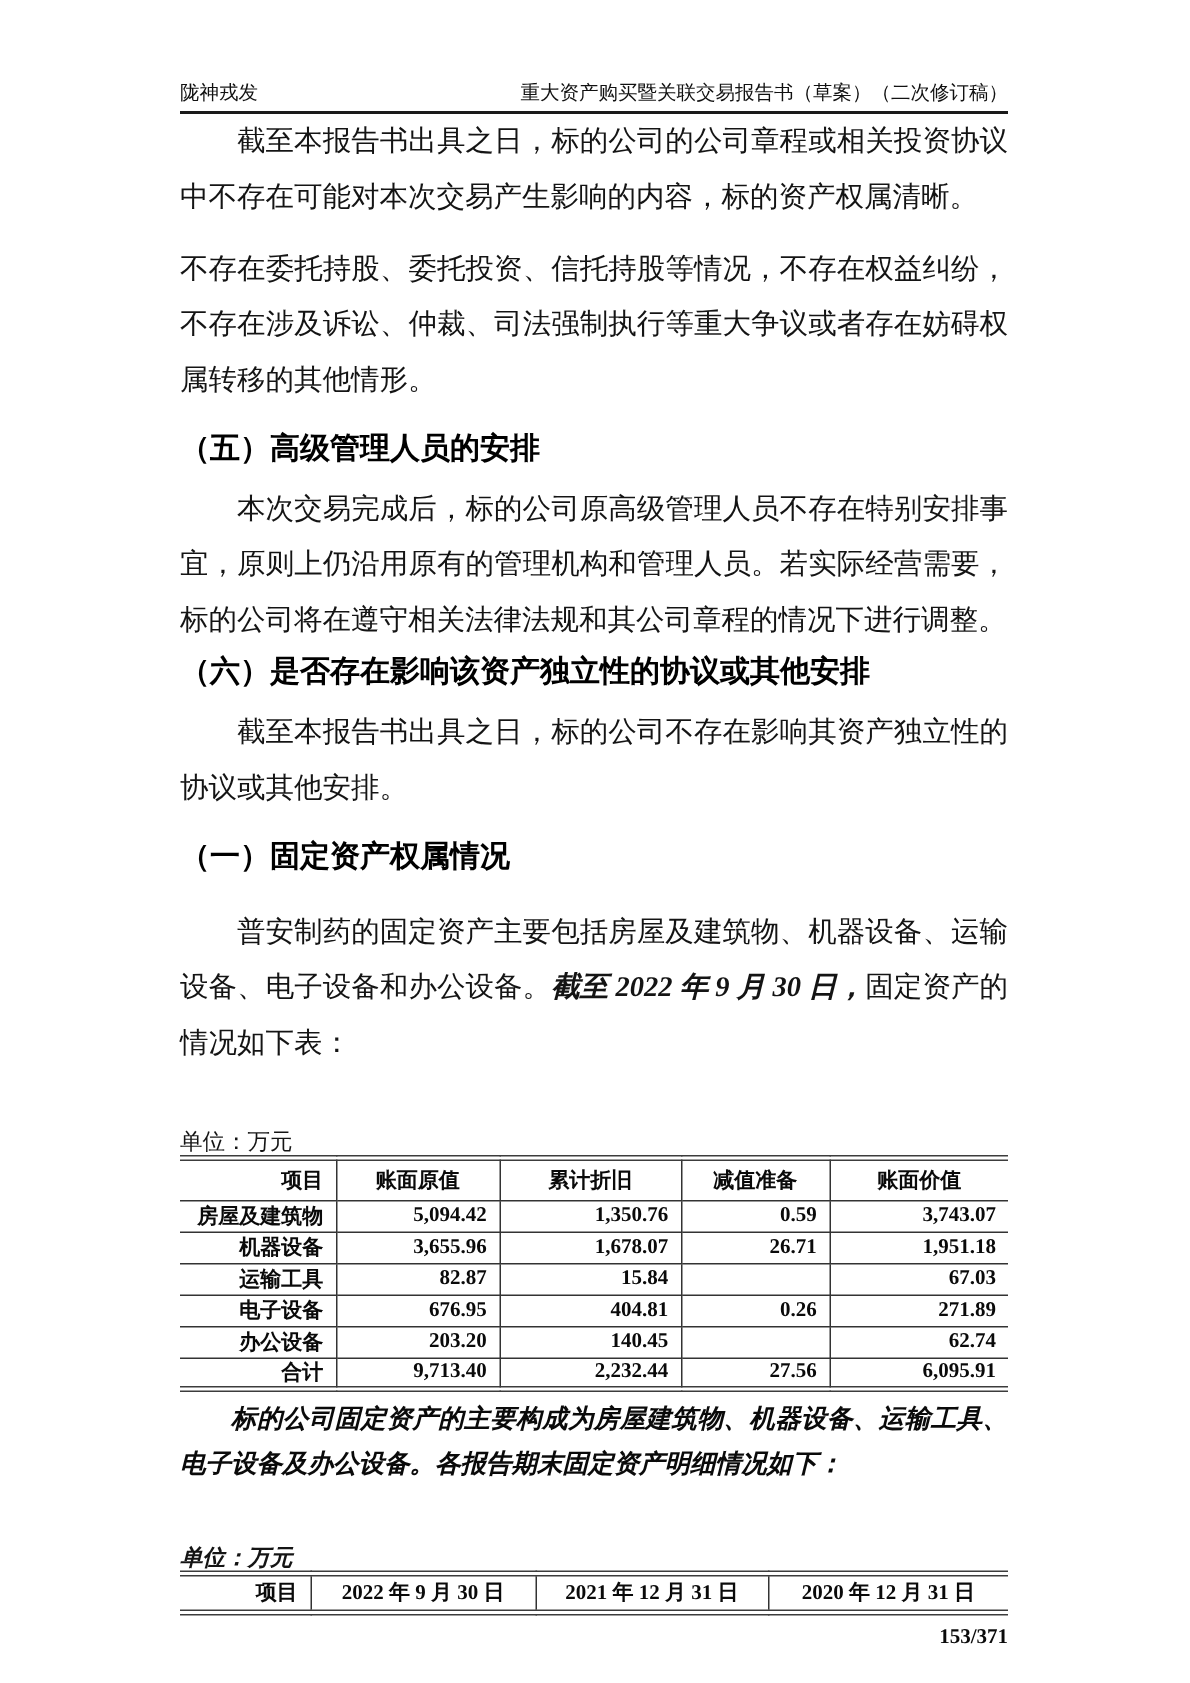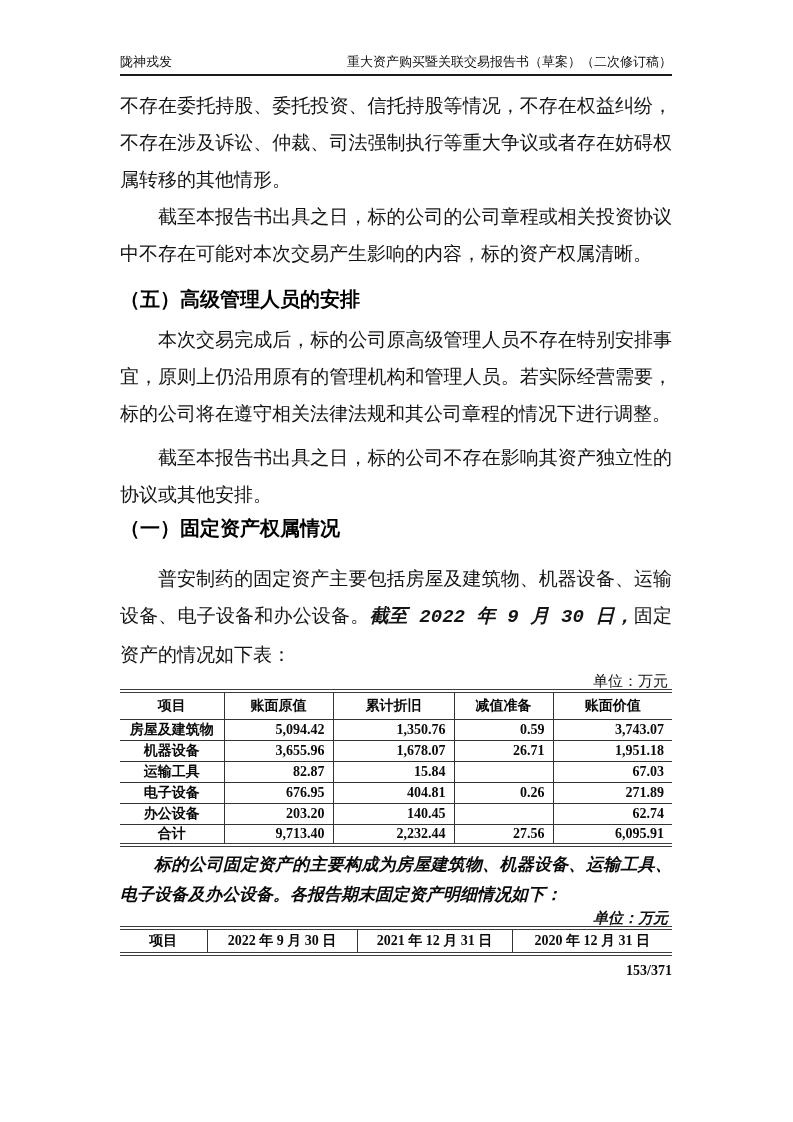--- a/index.html
+++ b/index.html
@@ -40,33 +40,33 @@
     color: #141414;
   }
   .indent { text-indent: 38px; }
   .p-carry { margin-top: 11px; }
   .p-mgmt { margin-top: 7px; }
   .p-ind { margin-top: 7px; }
   .p-fixed { margin-top: 17px; }
   .bold-kai {
     font-weight: 700;
     font-style: italic;
-    font-family: Liberation Mono, monospace;
+    font-family: Liberation Serif, serif;
   }
   
   .h3 {
     font-family: "Liberation Sans", sans-serif;
     font-weight: 700;
     font-size: 20px;
     line-height: 30px;
     color: #000;
   }
   .h3-5 { margin-top: 12px; }
   .h3-6 { margin-top: 1px; }
-  .h3-1 { margin-top: 0; }
+  .h3-1 { margin-top: 12px; }
   .h2 {
     font-family: "Liberation Sans", sans-serif;
     font-weight: 700;
     font-size: 21px;
     line-height: 40px;
     margin-top: 7px;
     text-align: justify;
     color: #000;
   }
   
@@ -77,44 +77,44 @@
     font-style: italic;
     text-align: justify;
     margin-top: 3px;
     color: #0a0a0a;
   }
   .para-bold.indent { text-indent: 34px; }
   
   .unit-label {
     font-size: 15px;
     line-height: 16px;
-    text-align: right;
     padding-right: 4px;
     color: #141414;
+    margin-top: 40px;
   }
   .unit-bold { font-weight: 700; font-style: italic; }
   
   table.fin {
     width: 552px;
     border-collapse: collapse;
     border-top: 4px double #3c3c3c;
     border-bottom: 4px double #3c3c3c;
     table-layout: fixed;
     font-family: "Liberation Serif", serif;
   }
   table.fin td, table.fin th {
     border: 1px solid #333333;
     font-weight: 700;
     font-size: 14px;
     color: #0a0a0a;
     padding: 0 8px;
     overflow: hidden;
     white-space: nowrap;
   }
-  table.fin td:first-child, table.fin th:first-child { border-left: none; }
+  table.fin td:first-child, table.fin th:first-child { border-left: none; text-align: right; }
   table.fin td:last-child,  table.fin th:last-child  { border-right: none; }
   table.fin th { text-align: center; height: 28px; }
   table.fin td { height: 21px; }
   .cell-label { text-align: center; }
   .cell-num { text-align: right; }
   table.fin2 { margin-top: 0; }
   table.fin2 th { height: 26px; }
   
   .page-number {
     margin-top: 6px;
@@ -129,28 +129,29 @@
 <body>
 
 <div class="page">
   <div class="content">
 
     <div class="doc-header">
       <span>陇神戎发</span>
       <span>重大资产购买暨关联交易报告书（草案）（二次修订稿）</span>
     </div>
 
+    <p class="para indent">截至本报告书出具之日，标的公司的公司章程或相关投资协议中不存在可能对本次交易产生影响的内容，标的资产权属清晰。</p>
+
     <p class="para p-carry">不存在委托持股、委托投资、信托持股等情况，不存在权益纠纷，不存在涉及诉讼、仲裁、司法强制执行等重大争议或者存在妨碍权属转移的其他情形。</p>
 
-    <p class="para indent">截至本报告书出具之日，标的公司的公司章程或相关投资协议中不存在可能对本次交易产生影响的内容，标的资产权属清晰。</p>
-
     <div class="h3 h3-5">（五）高级管理人员的安排</div>
 
     <p class="para indent p-mgmt">本次交易完成后，标的公司原高级管理人员不存在特别安排事宜，原则上仍沿用原有的管理机构和管理人员。若实际经营需要，标的公司将在遵守相关法律法规和其公司章程的情况下进行调整。</p>
 
+    <div class="h3 h3-6">（六）是否存在影响该资产独立性的协议或其他安排</div>
 
     <p class="para indent p-ind">截至本报告书出具之日，标的公司不存在影响其资产独立性的协议或其他安排。</p>
 
 
     <div class="h3 h3-1">（一）固定资产权属情况</div>
 
     <p class="para indent p-fixed"><span>普安制药的固定资产主要包括房屋及建筑物、机器设备、运输设备、电子设备和办公设备。</span><span class="bold-kai">截至 2022 年 9 月 30 日，</span><span>固定资产的情况如下表：</span></p>
 
     <div class="unit-label">单位：万元</div>
 

